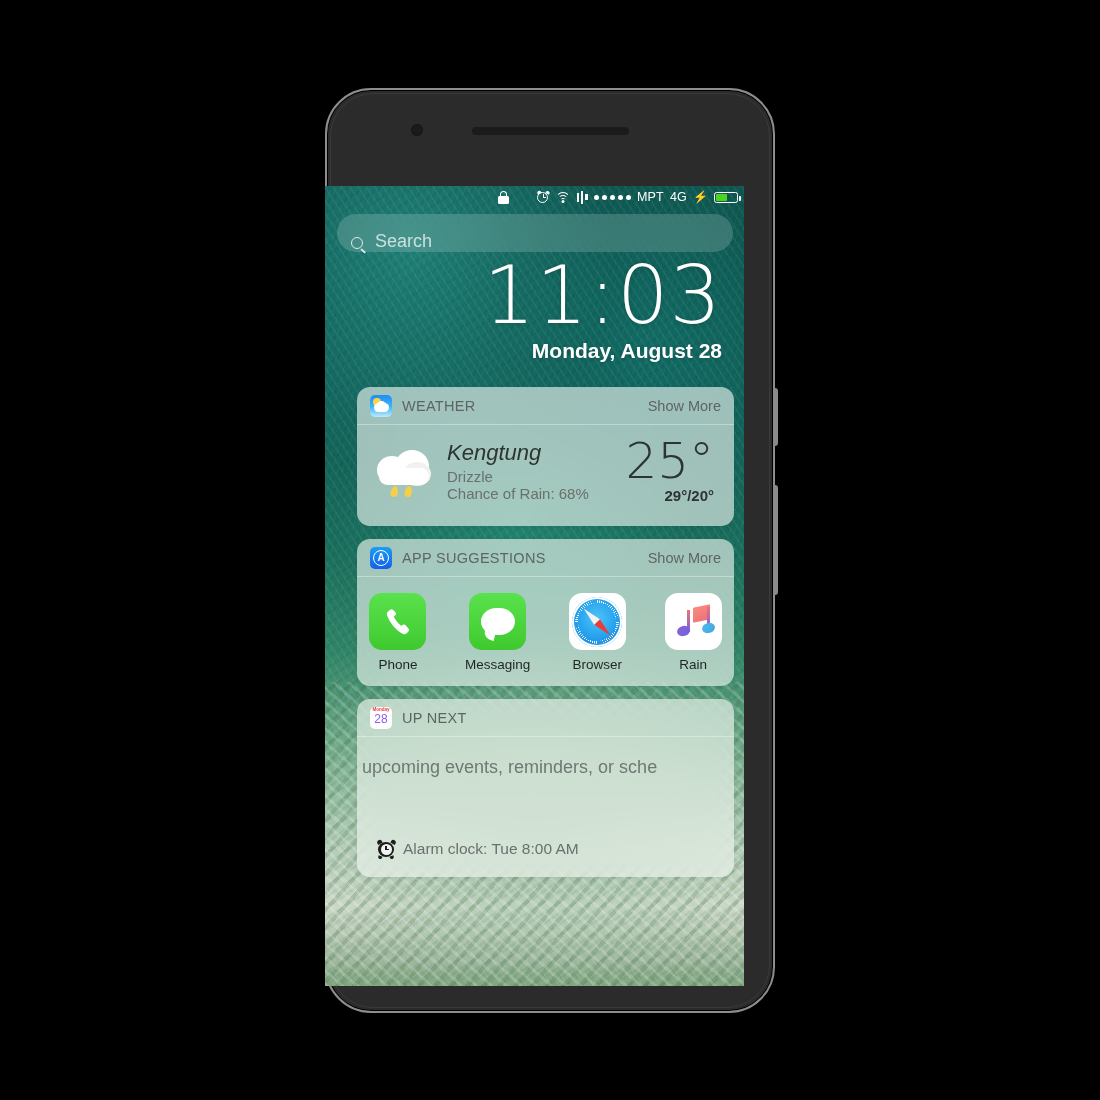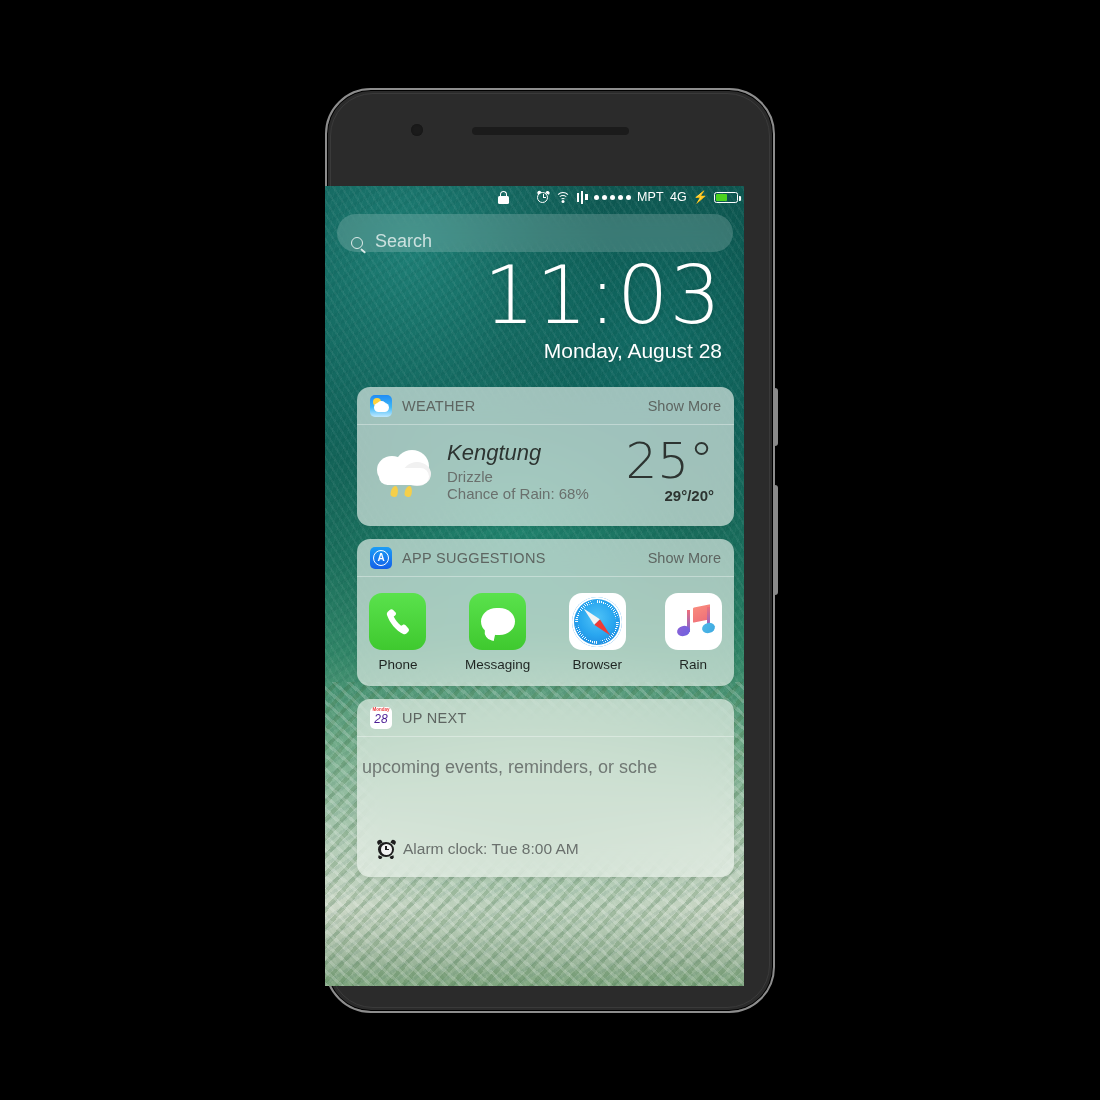--- a/index.html
+++ b/index.html
@@ -179,21 +179,21 @@
   .clock-time {
     font-family: "DejaVu Sans", sans-serif;
     font-weight: 100;
     font-size: 81px;
     line-height: .97;
     color: #fff;
     letter-spacing: 1px;
     text-shadow: 0 1px 5px rgba(0,0,0,.18);
   }
   .clock-date {
-    font-size: 21px; color: #fff; font-weight: 400; margin-top: 4px;
+    font-size: 21px; color: #fff; font-weight: 700; margin-top: 4px;
     text-shadow: 0 1px 4px rgba(0,0,0,.2);
   }
 
   
   .widgets { position: absolute; left: 11px; top: 201px; width: 398px; z-index: 5; padding-left: 21px; }
   .card {
     border-radius: 13px; overflow: hidden; margin-bottom: 13px;
     background: rgba(243,248,243,.62);
     backdrop-filter: blur(14px);
     box-shadow: 0 1px 5px rgba(0,0,0,.08);
@@ -213,21 +213,21 @@
   .ic-weather .cld2 { position: absolute; left: 7px; top: 6px; width: 9px; height: 9px; background: #fff; border-radius: 50%; }
 
   
   .ic-store { background: linear-gradient(180deg,#1b9df5 0%, #1560e8 100%); display:flex;align-items:center;justify-content:center; }
   .ic-store .circ { width: 16px; height: 16px; border-radius: 50%; border: 1.6px solid #fff; display:flex;align-items:center;justify-content:center; }
   .ic-store .circ span { color:#fff; font-size: 10px; line-height: 1; font-weight: 700; }
 
   
   .ic-cal { background: #fff; border-radius: 5px; display: flex; flex-direction: column; align-items: center; justify-content: flex-start; }
   .ic-cal .cm { font-size: 4.5px; color: #ec3b3b; line-height: 6px; font-weight: 700; }
-  .ic-cal .cd { font-size: 12px; color: #4c1d95; line-height: 13px; font-style: italic; }
+  .ic-cal .cd { font-size: 12px; color: #8b5cf6; line-height: 13px; }
 
   
   .weather-body { display: flex; align-items: center; padding: 14px 16px 22px 16px; }
   .rain-cloud { position: relative; width: 68px; height: 56px; flex: 0 0 auto; margin-right: 6px; }
   .rain-cloud .c1 { position: absolute; left: 4px; top: 12px; width: 30px; height: 28px; background: #fff; border-radius: 50%; }
   .rain-cloud .c2 { position: absolute; left: 22px; top: 6px; width: 34px; height: 32px; background: #fff; border-radius: 50%; }
   .rain-cloud .c3 { position: absolute; left: 30px; top: 18px; width: 28px; height: 24px; background: #f1f1f1; border-radius: 50%; }
   .rain-cloud .c4 { position: absolute; left: 6px; top: 24px; width: 50px; height: 17px; background: #fff; border-radius: 10px; }
   .rain-cloud .drop { position: absolute; top: 42px; width: 7px; height: 11px; background: #f5cf4a; border-radius: 60% 60% 55% 55% / 75% 75% 35% 35%; transform: rotate(12deg); }
   .rain-cloud .drop.d1 { left: 18px; }

